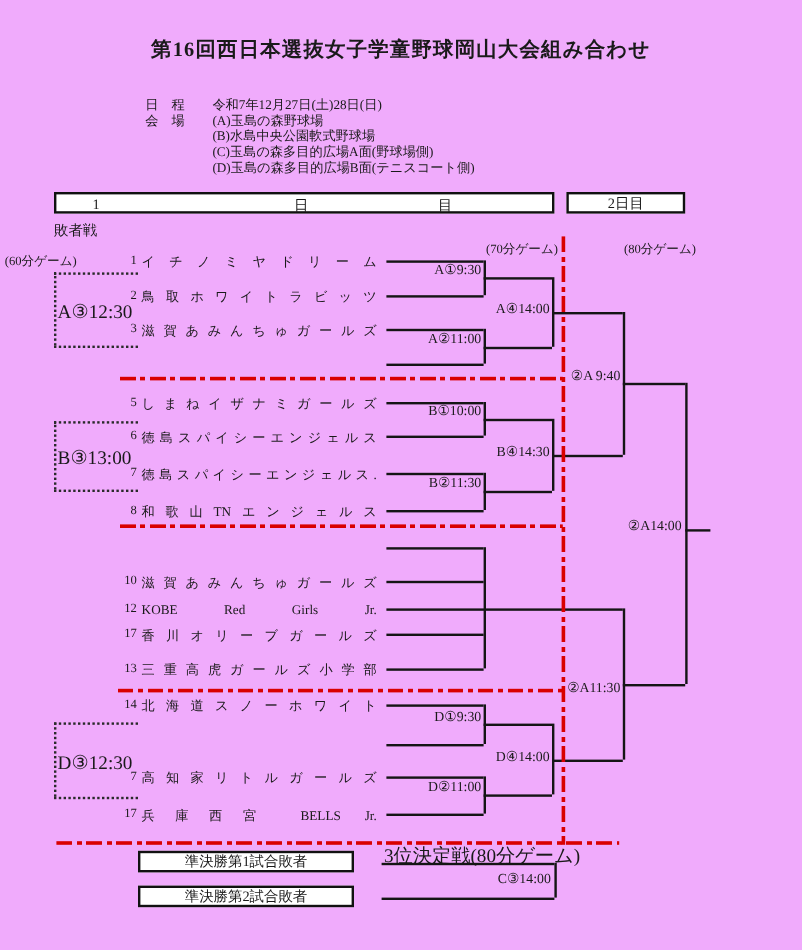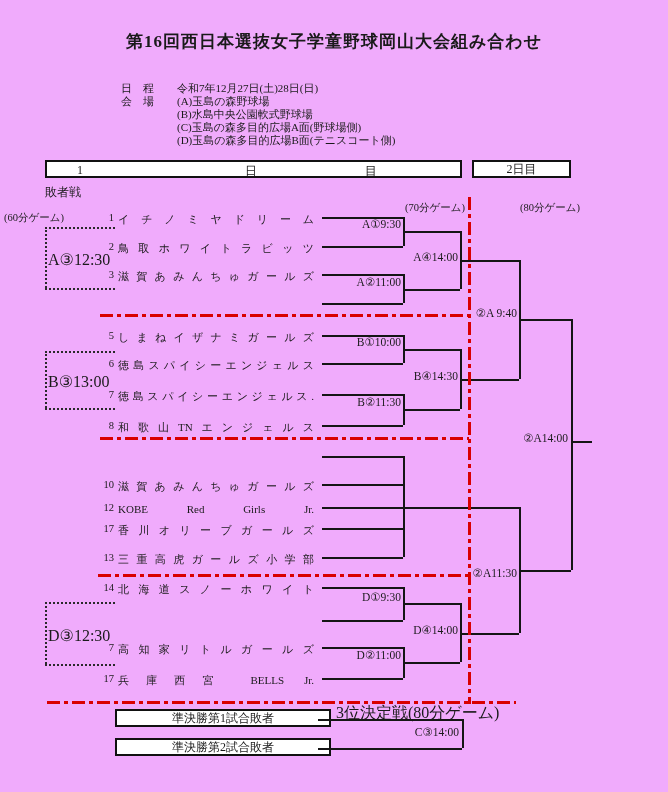--- a/index.html
+++ b/index.html
@@ -20,21 +20,21 @@
   .daybox{position:absolute;box-sizing:border-box;border:2px solid #111;height:18px;background:#fff;}
   .daybox span{position:absolute;top:1px;font-size:12px;}
   .teamrow{position:absolute;left:96px;height:16px;white-space:nowrap;}
   .tno{display:inline-block;width:18px;text-align:right;font-size:10.5px;vertical-align:2px;}
   .tname{display:inline-block;width:196px;margin-left:4px;font-size:11px;
          text-align:justify;text-align-last:justify;}
   .teamrow.long .tname{text-align-last:auto;white-space:nowrap;}
   .glabel{position:absolute;width:70px;height:14px;font-size:11.5px;text-align:right;white-space:nowrap;}
   .llabel{position:absolute;height:14px;font-size:16px;white-space:nowrap;}
   .dur{position:absolute;height:13px;font-size:10.5px;white-space:nowrap;}
-  .bbox{position:absolute;left:115px;width:216px;height:18px;box-sizing:border-box;
+  .bbox{position:absolute;left:115px;width:180px;height:18px;box-sizing:border-box;
         border:2px solid #111;text-align:center;font-size:12px;line-height:14px;background:#fff;}
 </style>
 </head>
 <body>
 
 <div id="page">
 
   <div class="title">第16回西日本選抜女子学童野球岡山大会組み合わせ</div>
 
   <div class="inforow" style="left:121px;top:82px;">
@@ -150,18 +150,18 @@
   <div class="glabel" style="left:447px;top:566px;">②A11:30</div>
   <div class="glabel" style="left:498px;top:431px;">②A14:00</div>
   <div class="glabel" style="left:389px;top:725px;">C③14:00</div>
 
   <div class="llabel" style="left:48px;top:250px;">A③12:30</div>
   <div class="llabel" style="left:48px;top:372px;">B③13:00</div>
   <div class="llabel" style="left:48px;top:626px;">D③12:30</div>
 
   <div class="bbox" style="top:709px;">準決勝第1試合敗者</div>
   <div class="bbox" style="top:738px;">準決勝第2試合敗者</div>
-  <div class="llabel" style="left:336px;top:703px;width:130px;text-align:center;">3位決定戦(80分ゲーム)</div>
+  <div class="llabel" style="left:320px;top:703px;width:130px;text-align:center;">3位決定戦(80分ゲーム)</div>
   <i class="hl" style="left:318px;top:719px;width:144px;"></i>
   <i class="hl" style="left:318px;top:748px;width:144px;"></i>
   <i class="vl" style="left:462px;top:719px;height:29px;"></i>
 
 </div>
 
 </body></html>

